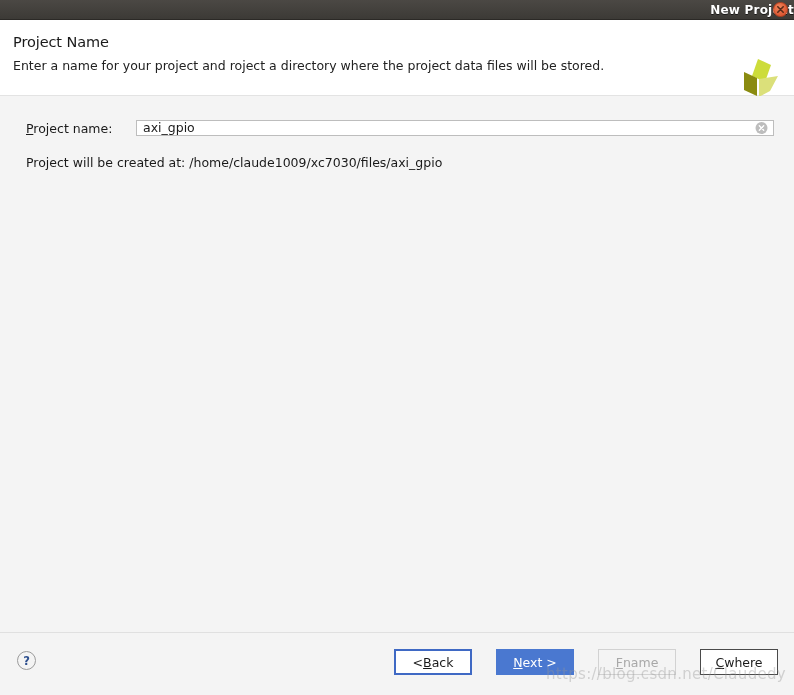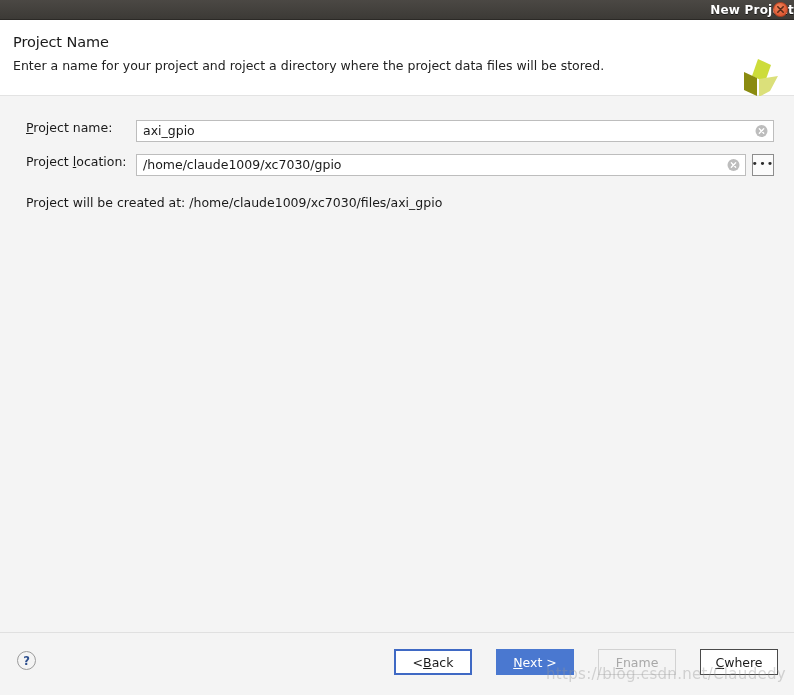--- a/index.html
+++ b/index.html
@@ -82,38 +82,39 @@
   .body-area {
     position: relative;
     height: 536px;
     background: #f4f4f4;
     padding-top: 24px;
     box-sizing: border-box;
   }
 
   .form-row {
     display: flex;
+    align-items: center;
     margin-bottom: 12px;
     padding-left: 26px;
     padding-right: 20px;
   }
   .form-label {
     font-size: 12.5px;
     color: #1a1a1a;
     white-space: nowrap;
   }
   .form-label u { text-decoration: underline; }
 
   .label-name { width: 110px; }
   .label-loc  { width: 110px; }
 
   .input-wrap {
     position: relative;
     flex: 1;
-    height: 22px;
+    height: 16px;
     background: #ffffff;
     border: 1px solid #bdbdbd;
     box-sizing: border-box;
     display: flex;
     align-items: center;
   }
   .input-wrap input {
     border: 0;
     outline: 0;
     background: transparent;
@@ -288,31 +289,20 @@
     <div class="form-label label-name"><span></span><u>P</u><span>roject name:</span></div>
     <div class="input-wrap">
       <input type="text" value="axi_gpio" style="">
       <svg class="clear-icon" viewBox="0 0 13 13">
         <circle cx="6.5" cy="6.5" r="6" fill="#bdbdbd"></circle>
         <path d="M4.3 4.3 L8.7 8.7 M8.7 4.3 L4.3 8.7" stroke="#ffffff" stroke-width="1.3" stroke-linecap="round"></path>
       </svg>
     </div>
   </div>
 
-  <div class="form-row">
-    <div class="form-label label-loc"><span>Project </span><u>l</u><span>ocation:</span></div>
-    <div class="input-wrap">
-      <input type="text" value="/home/claude1009/xc7030/gpio" style="">
-      <svg class="clear-icon" viewBox="0 0 13 13">
-        <circle cx="6.5" cy="6.5" r="6" fill="#bdbdbd"></circle>
-        <path d="M4.3 4.3 L8.7 8.7 M8.7 4.3 L4.3 8.7" stroke="#ffffff" stroke-width="1.3" stroke-linecap="round"></path>
-      </svg>
-    </div>
-    <div class="browse-btn">•••</div>
-  </div>
 
 
   <div class="created-at">Project will be created at: /home/claude1009/xc7030/files/axi_gpio</div>
 </div>
 
 <div class="footer">
   <div class="help-btn">?</div>
   <div class="btn-group">
     <div class="btn btn-back">
         <span>&lt; </span>

